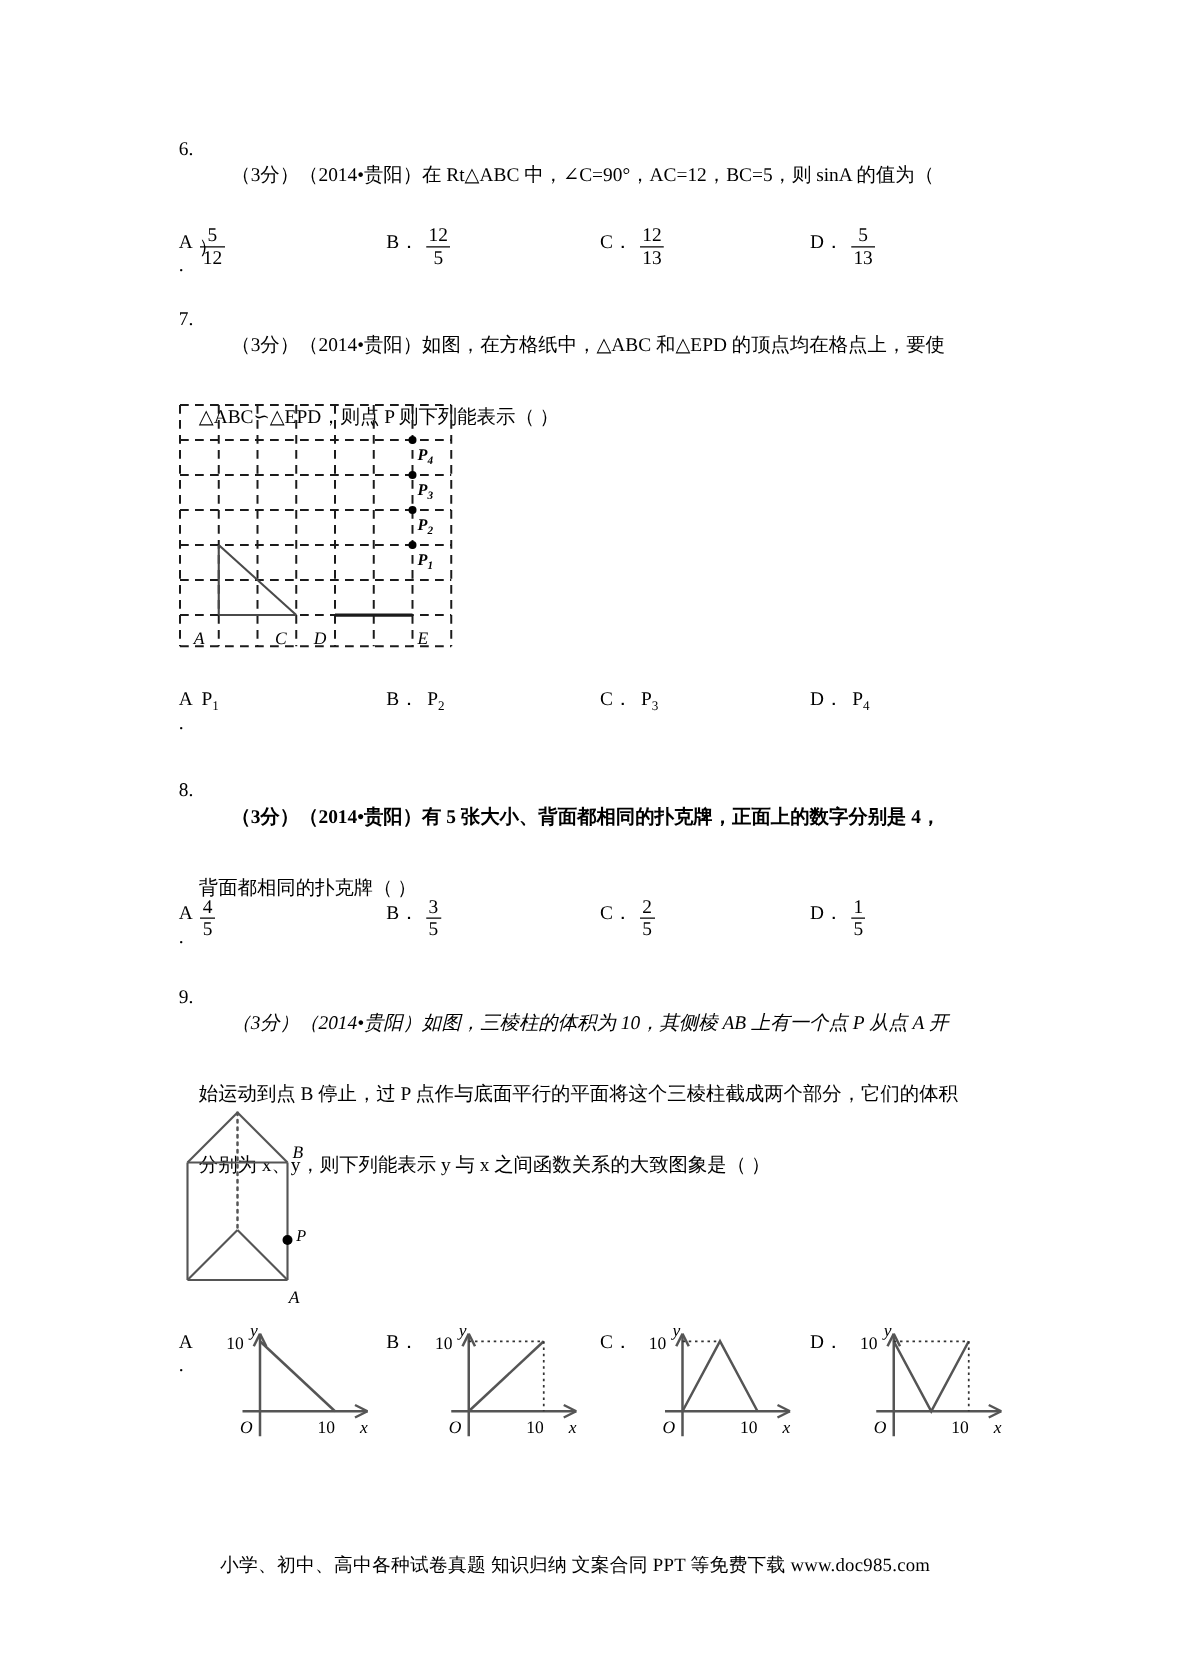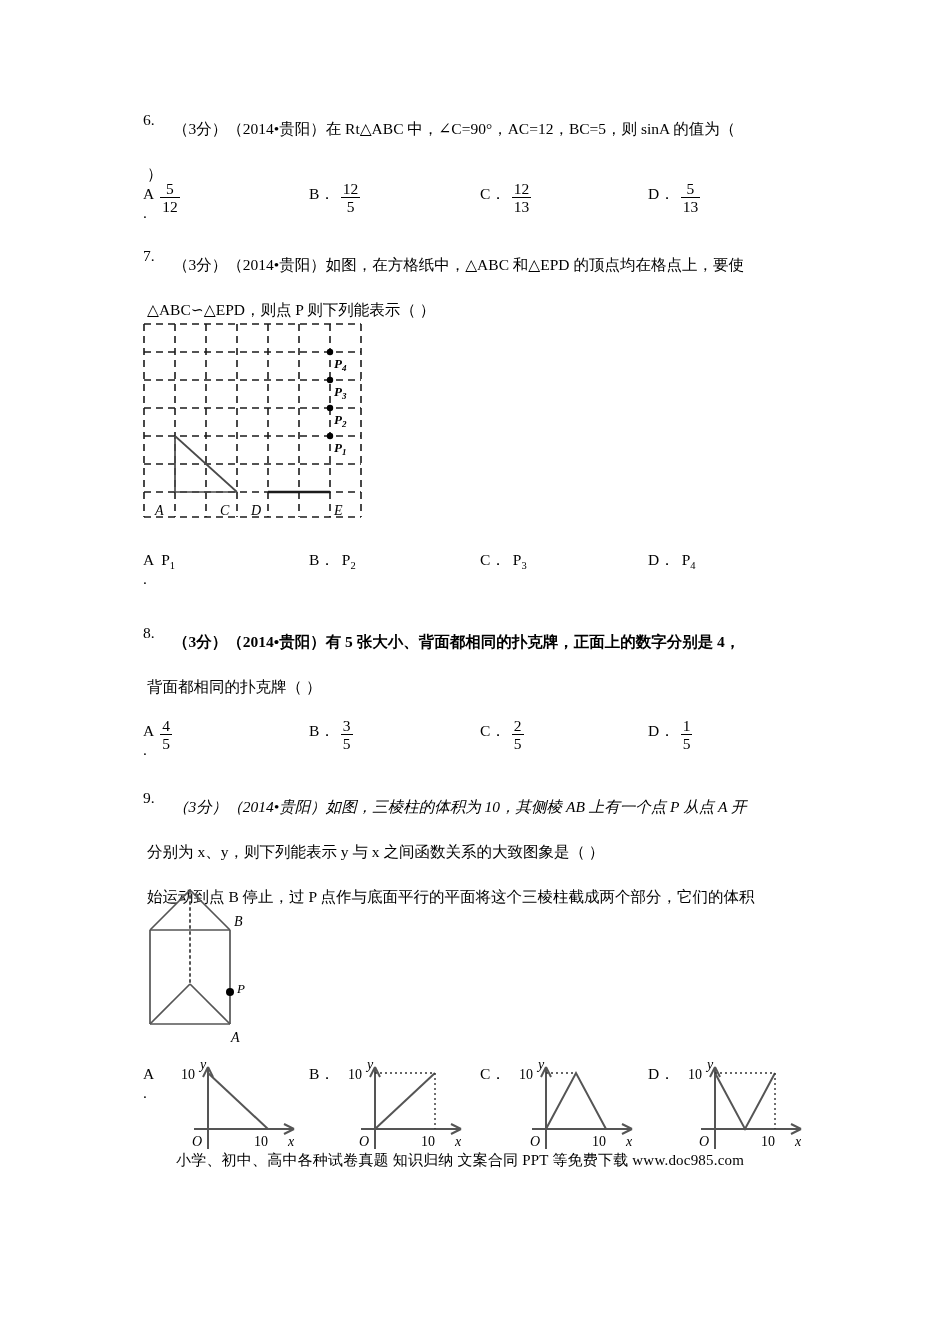--- a/index.html
+++ b/index.html
@@ -24,21 +24,21 @@
   }
   .qbody {
     position: absolute;
     left: 143px;
     width: 672px;
     font-size: 15.5px;
     line-height: 41px;
     text-align: justify;
     text-justify: inter-character;
   }
-  .qbody p { margin: 4px; }
+  .qbody p { margin: 16px; }
 
   
   .optrow { position: absolute; left: 143px; width: 675px; height: 46px; }
   .opt { position: absolute; top: 0; display: flex; align-items: flex-start; }
   .opt .lab {
     font-size: 15.5px;
     line-height: 17px;
     display: inline-block;
     position: relative;
   }
@@ -60,21 +60,21 @@
 
   .plain-opt { font-size: 15.5px; line-height: 17px; margin-left: 7px; }
   .plain-opt sub { font-size: 10.5px; }
 
   
   .fig { position: absolute; }
 
   .footer {
     position: absolute;
     left: 176px;
-    top: 1151px;
+    top: 1243px;
     font-size: 15px;
     letter-spacing: 0.2px;
     white-space: nowrap;
   }
 
   svg { display: block; }
   svg text { font-family: "Liberation Serif", "DejaVu Serif", serif; }
 </style>
 </head>
 <body>
@@ -232,22 +232,22 @@
       <span class="frac">
         <span class="num">1</span>
         <span class="den">5</span>
       </span>
     </div>
   </div>
 
   <div class="qline" style="left:143px; top:790px;">9.</div>
   <div class="qbody" style="top:782px;">
     <p style="text-indent:26px;font-style:italic;">（3分）（2014•贵阳）如图，三棱柱的体积为 10，其侧棱 AB 上有一个点 P 从点 A 开</p>
+    <p>始运动到点 B 停止，过 P 点作与底面平行的平面将这个三棱柱截成两个部分，它们的体积</p>
     <p>分别为 x、y，则下列能表示 y 与 x 之间函数关系的大致图象是（      ）</p>
-    <p>始运动到点 B 停止，过 P 点作与底面平行的平面将这个三棱柱截成两个部分，它们的体积</p>
   </div>
 
   <div class="fig" style="left:138px; top:882px;">
     <svg width="130" height="175" viewBox="0 0 130 175">
       <g stroke="#555" stroke-width="1.7" fill="none">
 
         <line x1="12" y1="48" x2="52" y2="8"></line>
         <line x1="52" y1="8" x2="92" y2="48"></line>
         <line x1="12" y1="48" x2="92" y2="48"></line>
 

